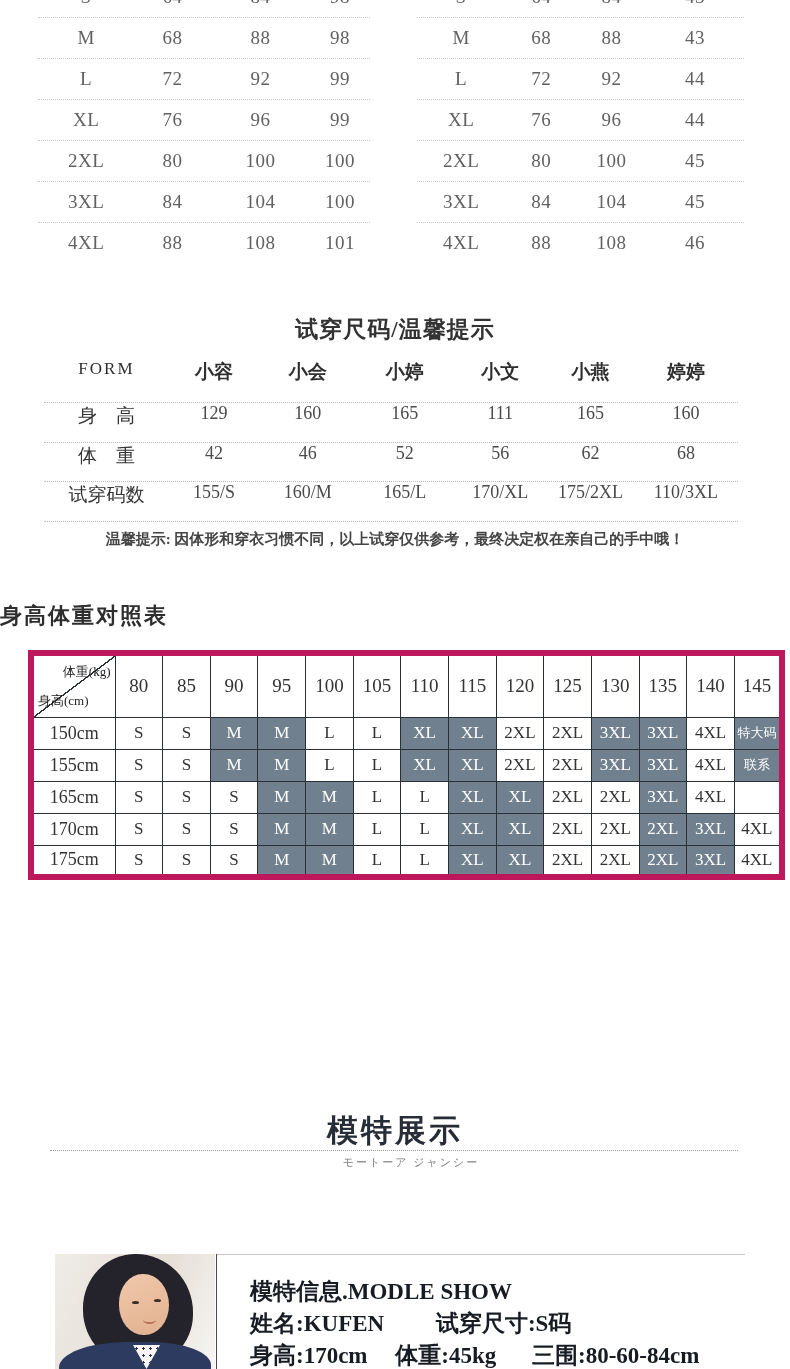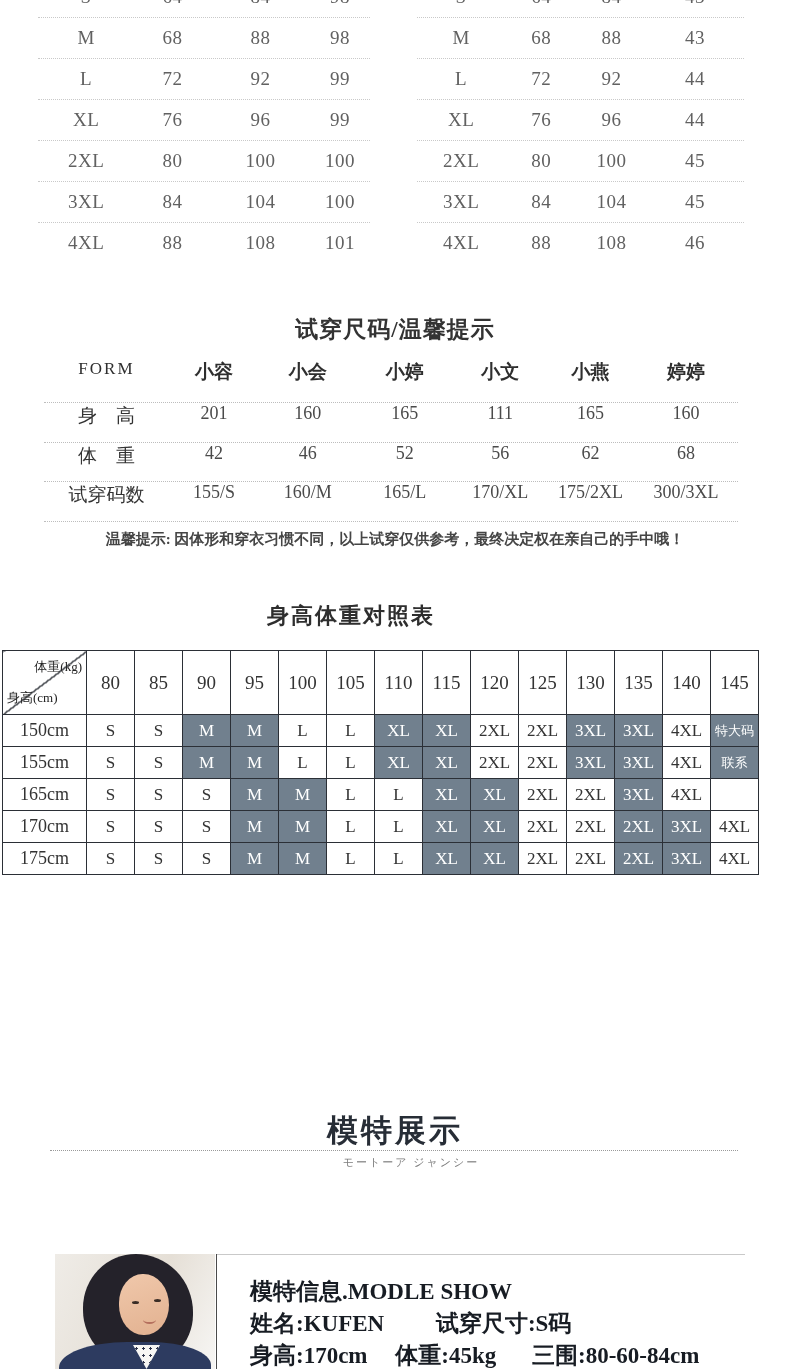--- a/index.html
+++ b/index.html
@@ -35,24 +35,24 @@
   .fcell:nth-child(3){width:14%;}
   .fcell:nth-child(4){width:14%;}
   .fcell:nth-child(5){width:13.5%;}
   .fcell:nth-child(6){width:12.5%;}
   .fcell:nth-child(7){width:15%;}
   .fhead .fcell{font-weight:600;color:#2f2f2f;font-size:19px;}
   .fhead .fcell:nth-child(1){font-size:17px;letter-spacing:2px;font-weight:500;}
   .fit-note{position:absolute;left:0;top:530px;width:790px;text-align:center;
     font-size:15px;font-weight:600;color:#454545;}
   
-  .matrix-title{position:absolute;left:0;top:601px;width:702px;text-align:center;
+  .matrix-title{position:absolute;left:0;top:601px;width:702px;
     font-size:22px;font-weight:600;color:#2e2e2e;letter-spacing:2px;}
-  table.matrix{position:absolute;left:2px;top:650px;width:757px;
-    border-collapse:collapse;table-layout:fixed;border:1px solid #be185d;}
+  table.matrix{position:absolute;left:28px;top:650px;width:757px;
+    border-collapse:collapse;table-layout:fixed;border:6px solid #be185d;}
   table.matrix td,table.matrix th{border:1px solid #2b2f36;text-align:center;
     padding:0;color:#333;font-weight:normal;}
   table.matrix thead tr{height:64px;}
   table.matrix tbody tr{height:32px;}
   table.matrix th{font-size:19px;}
   td.rlabel{font-size:18px;}
   td.mcell{font-size:17px;}
   td.mcell.hl{background:#71808e;color:#ffffff;}
   td.mcell.sm{font-size:13px;letter-spacing:0;font-family:Liberation Mono, monospace;}
   th.corner{position:relative;overflow:hidden;
@@ -216,21 +216,21 @@
     <span class="fcell">小会</span>
     <span class="fcell">小婷</span>
     <span class="fcell">小文</span>
     <span class="fcell">小燕</span>
     <span class="fcell">婷婷</span>
   </div>
   <div>
 
       <div class="frow">
         <span class="fcell">身　高</span>
-        <span class="fcell">201</span>
+        <span class="fcell">129</span>
         <span class="fcell">160</span>
         <span class="fcell">165</span>
         <span class="fcell">111</span>
         <span class="fcell">165</span>
         <span class="fcell">160</span>
       </div>
 
       <div class="frow">
         <span class="fcell">体　重</span>
         <span class="fcell">42</span>
@@ -241,21 +241,21 @@
         <span class="fcell">68</span>
       </div>
 
       <div class="frow">
         <span class="fcell">试穿码数</span>
         <span class="fcell">155/S</span>
         <span class="fcell">160/M</span>
         <span class="fcell">165/L</span>
         <span class="fcell">170/XL</span>
         <span class="fcell">175/2XL</span>
-        <span class="fcell">300/3XL</span>
+        <span class="fcell">110/3XL</span>
       </div>
     </div>
 </div>
 
 <div class="fit-note">温馨提示: 因体形和穿衣习惯不同，以上试穿仅供参考，最终决定权在亲自己的手中哦！</div>
 
 <div class="matrix-title">身高体重对照表</div>
 
 <table class="matrix">
   <colgroup>

